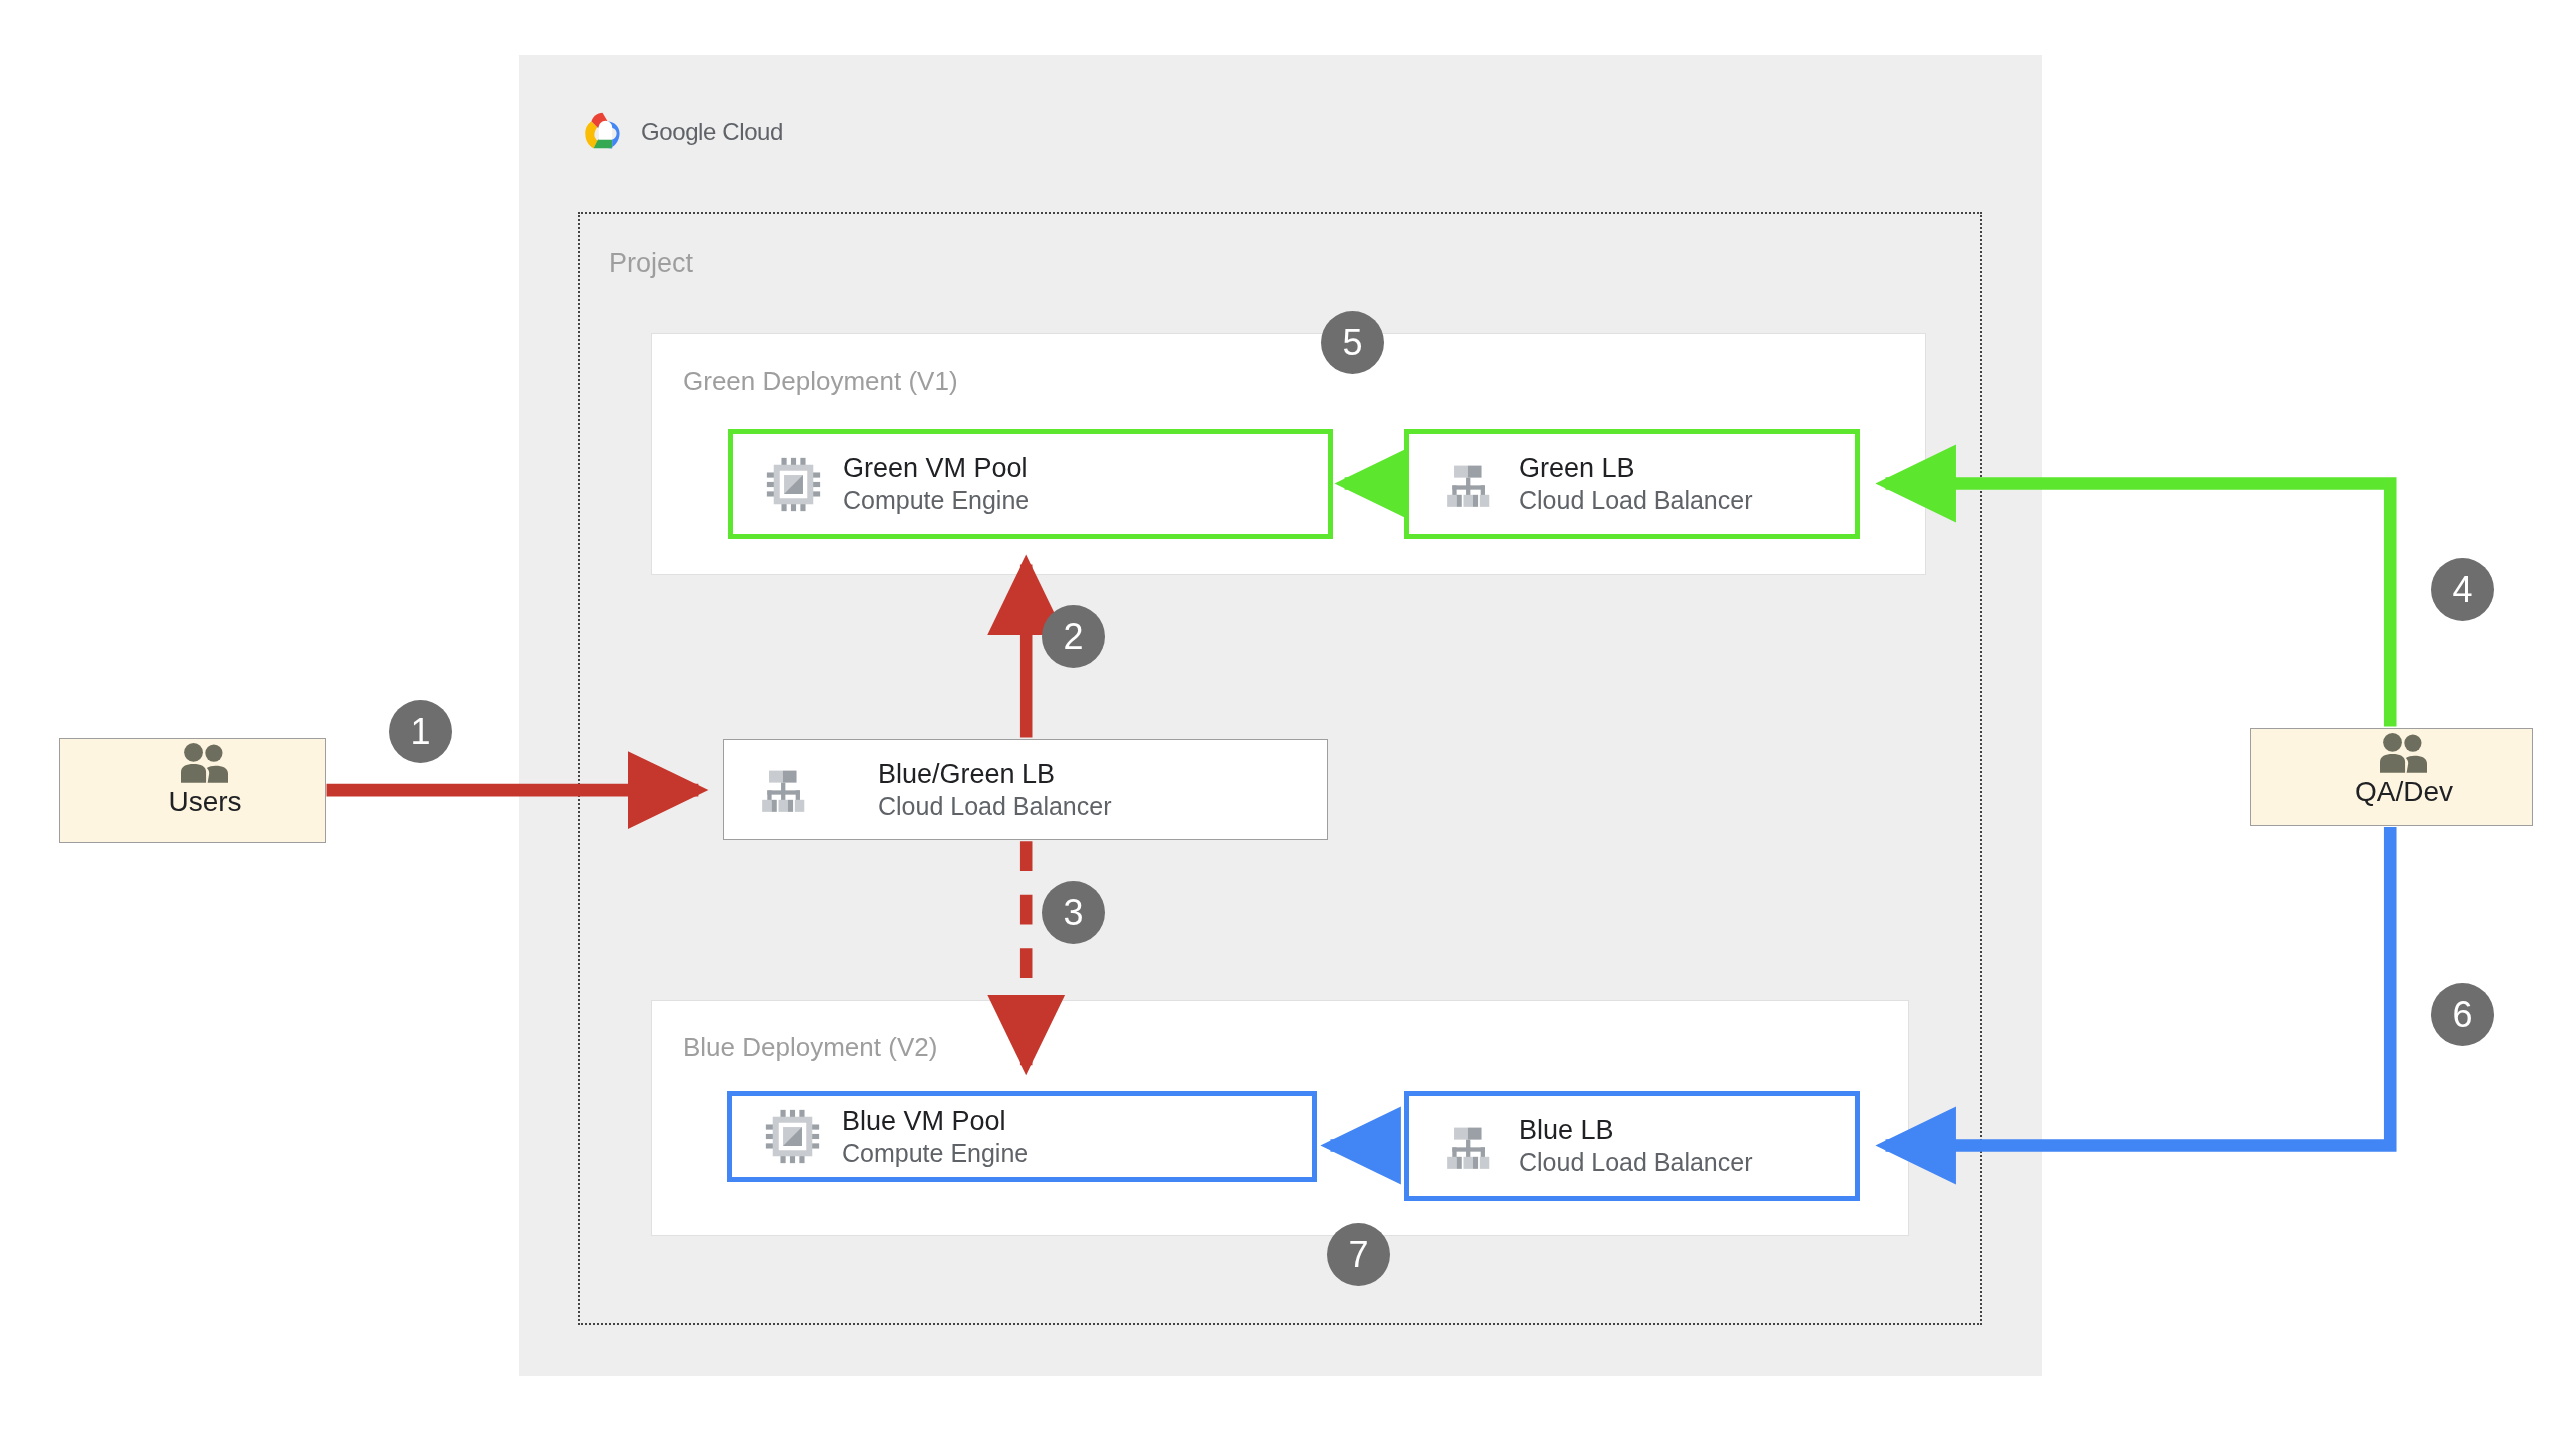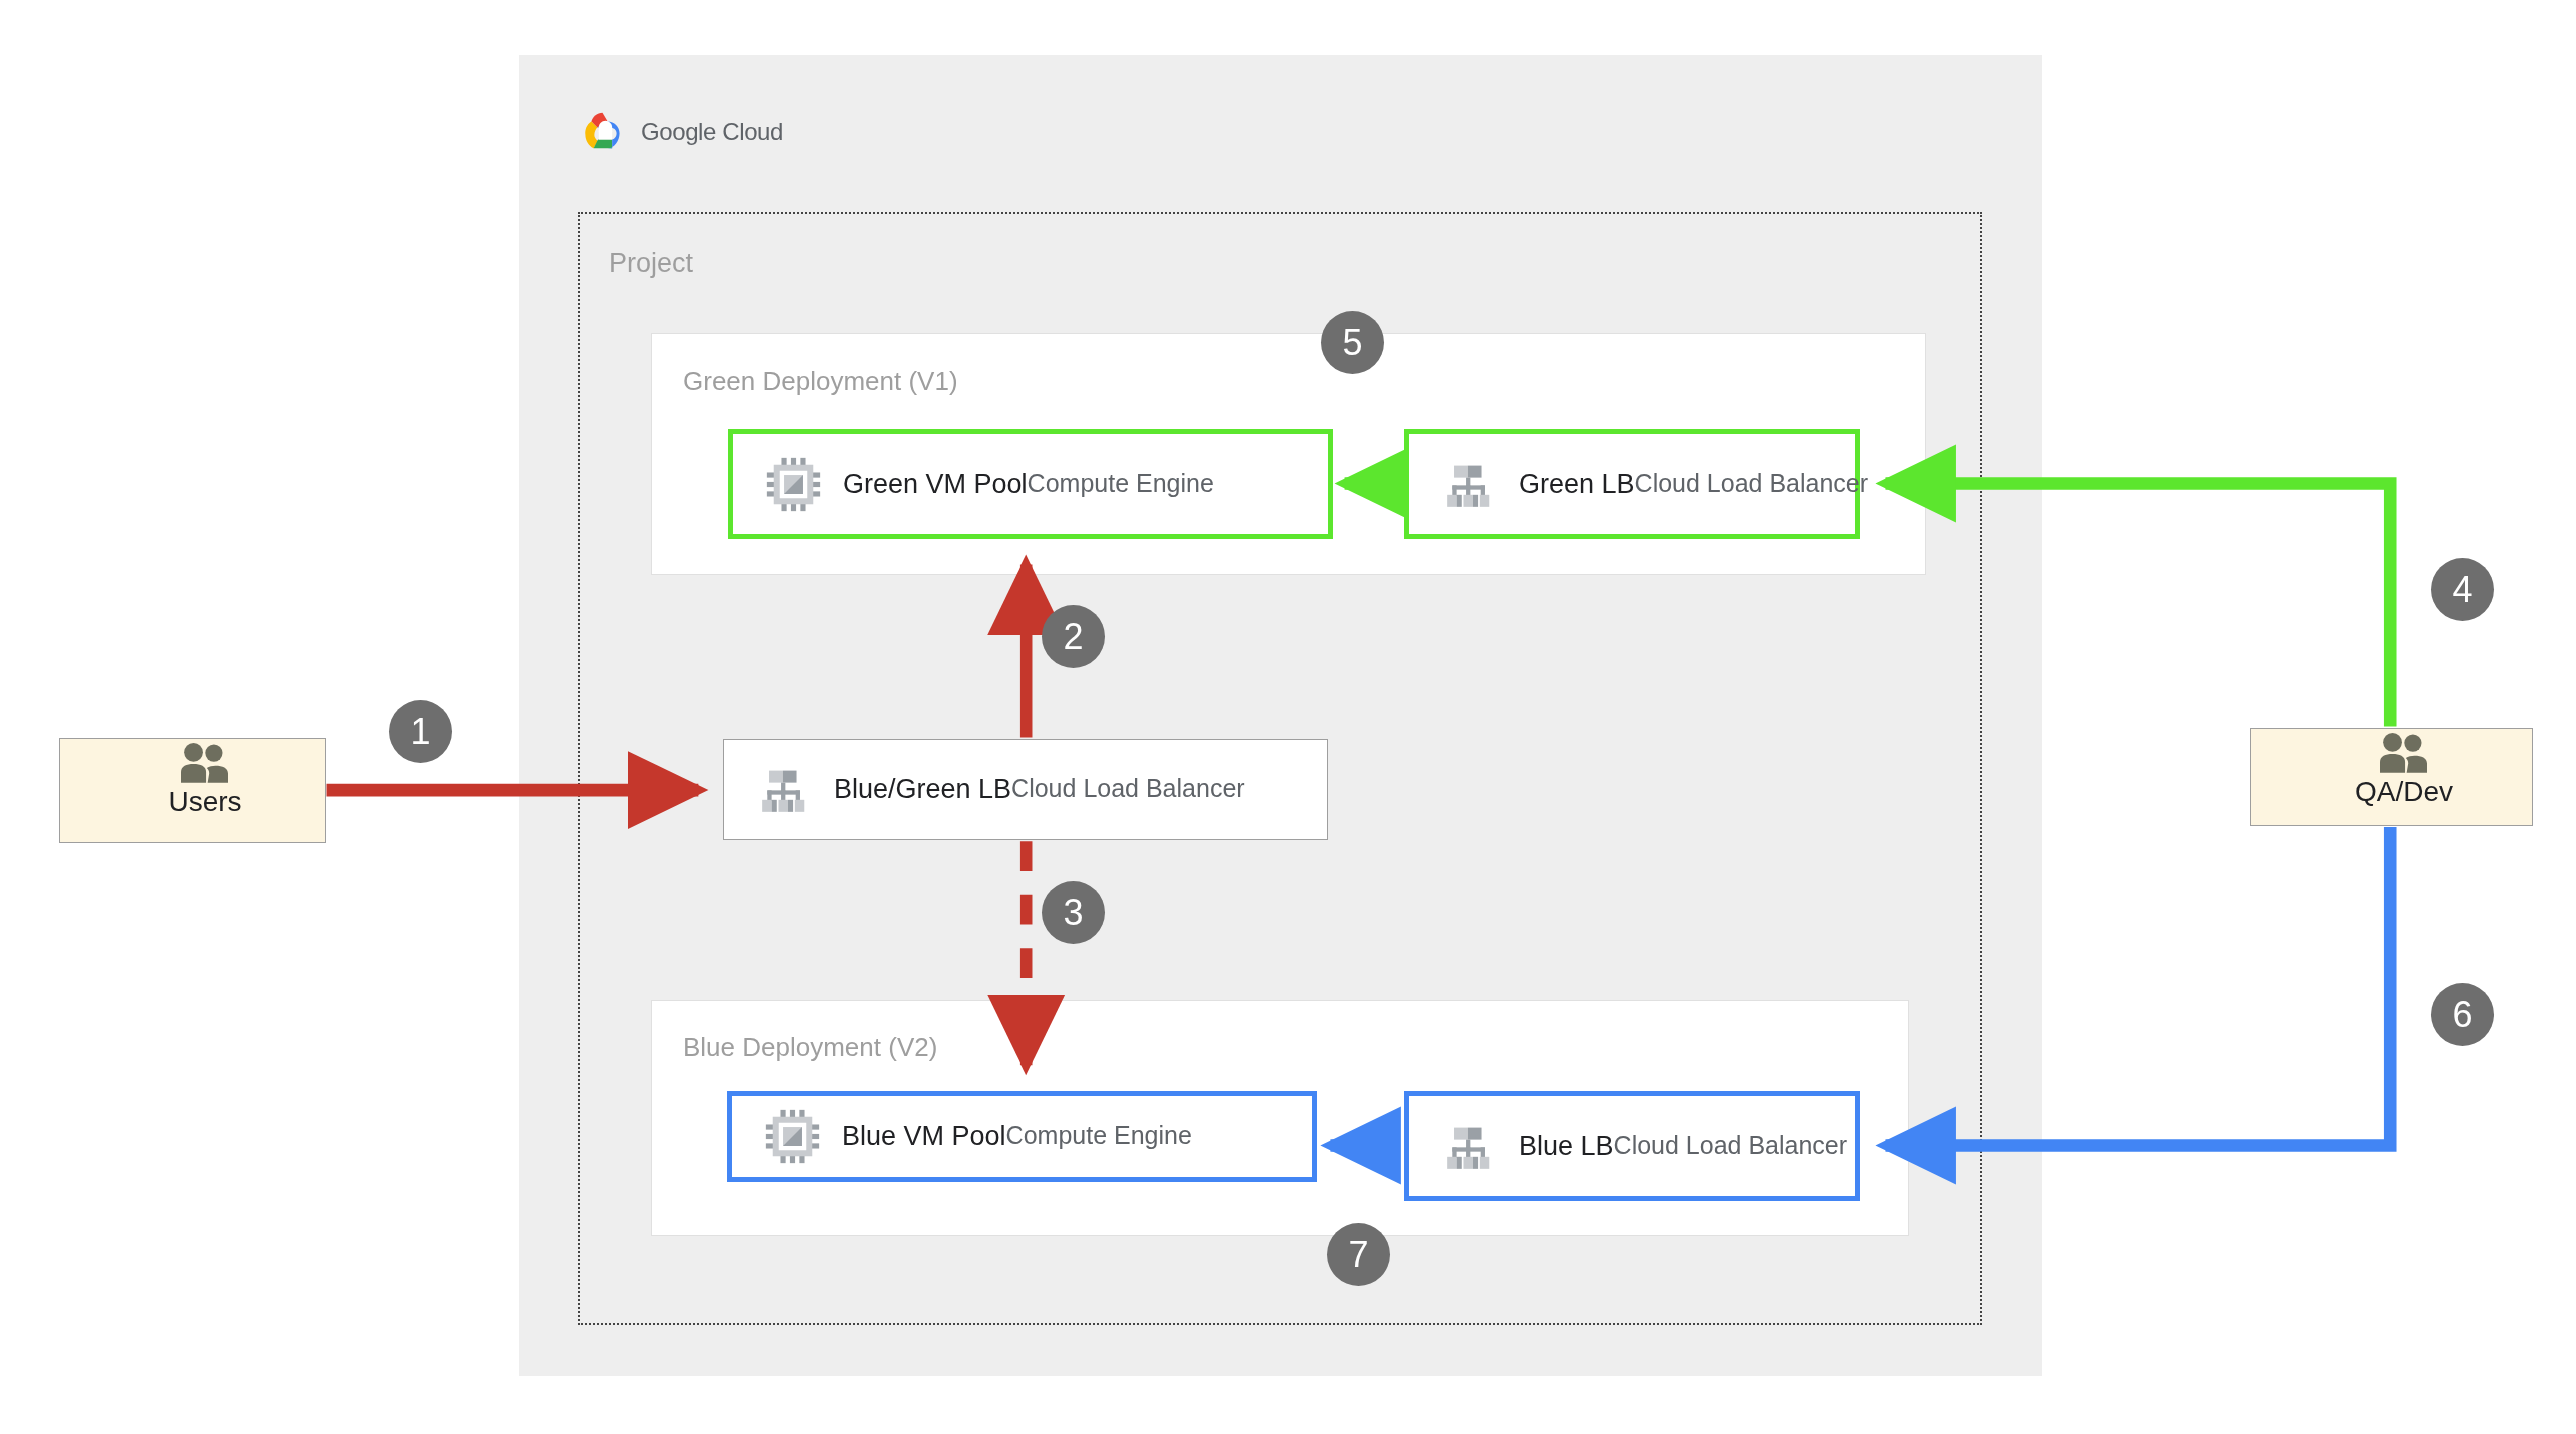--- a/index.html
+++ b/index.html
@@ -22,27 +22,27 @@
   .dep-card{position:absolute;background:#ffffff;border:1.6px solid #e0e0e0;box-sizing:border-box;}
   .dep-card.green{left:651px;top:333px;width:1275px;height:242px;}
   .dep-card.blue{left:651px;top:1000px;width:1258px;height:236px;}
   .dep-title{position:absolute;font-size:26px;color:#9e9e9e;white-space:nowrap;}
   .dep-title.green{left:683px;top:366px;}
   .dep-title.blue{left:683px;top:1032px;}
 
   
   .node{position:absolute;background:#ffffff;box-sizing:border-box;display:flex;align-items:center;}
   .node .ico{flex:0 0 auto;margin-left:33px;width:55px;height:55px;position:relative;}
-  .node .txt{margin-left:22px;display:flex;flex-direction:row;justify-content:center;}
+  .node .txt{margin-left:22px;display:flex;flex-direction:column;justify-content:center;}
   .node .t1{font-size:27px;color:#202124;line-height:1.22;white-space:nowrap;}
   .node .t2{font-size:25px;color:#5f6368;line-height:1.22;white-space:nowrap;}
 
   .node.green-border{border:5.5px solid #5ce62e;}
   .node.blue-border{border:5.5px solid #4285f4;}
-  .node.plain-border{border:1.6px solid #9e9e9e;}
+  .node.plain-border{border:1.6px solid #9e9e9e;gap:44px;}
 
   .node#n-green-vm{left:728px;top:429px;width:605px;height:110px;}
   .node#n-green-lb{left:1404px;top:429px;width:456px;height:110px;}
   .node#n-bg-lb{left:723px;top:739px;width:605px;height:101px;}
   .node#n-blue-vm{left:727px;top:1091px;width:590px;height:91px;}
   .node#n-blue-lb{left:1404px;top:1091px;width:456px;height:110px;}
 
   .actor{position:absolute;background:#fdf5e0;border:1.6px solid #9e9e9e;box-sizing:border-box;
     display:flex;align-items:center;flex-direction:column;}
   .actor .ico{flex:0 0 auto;margin-left:23.6px;width:57px;height:47px;position:relative;}

